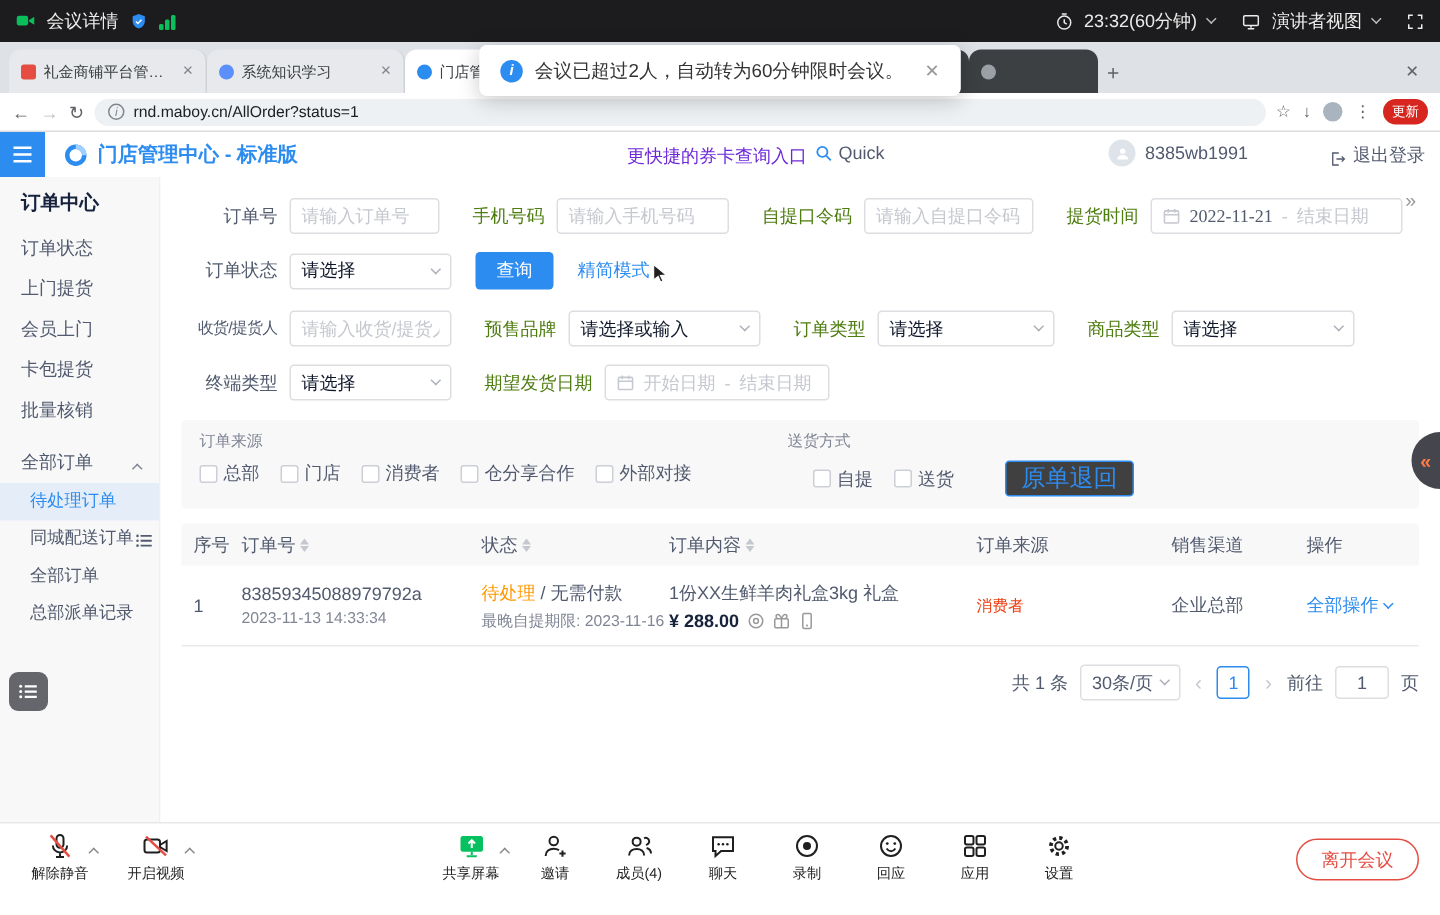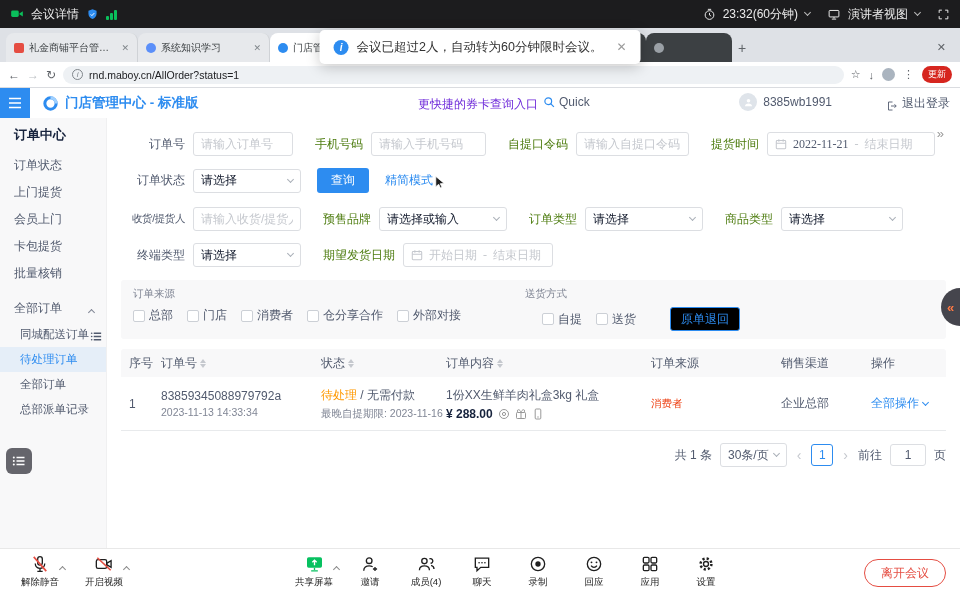--- a/index.html
+++ b/index.html
@@ -80,21 +80,21 @@
   .datebox .ph { color:#c5c8ce; }
   .btn-primary { height:25px; padding:0 14px; background:#2d8cf0; color:#fff; border:none; border-radius:3px; font-size:12px; margin-left:16px; font-family:inherit; }
   .link-blue { color:#2d8cf0; font-size:12px; margin-left:16px; position:relative; }
   .collapse-ch { position:absolute; right:16px; top:8px; color:#999; font-size:13px; }
 
   .src-panel { margin:13px 14px 0; background:#f8f8f9; border-radius:3px; padding:7px 12px 8px; display:flex; gap:64px; }
   .sp-label { font-size:10.5px; color:#808695; }
   .sp-row { display:flex; align-items:center; gap:14px; margin-top:6px; }
   .cb { display:flex; align-items:center; gap:4px; font-size:12px; color:#515a6e; }
   .cb i { width:12px; height:12px; border:1px solid #ccd0d6; border-radius:2px; background:#fff; }
-  .btn-outline { height:24px; padding:0 10px; background:#000000; border:1px solid #2d8cf0; color:#2d8cf0; border-radius:3px; font-size:12px; margin-left:20px; font-family:inherit; }
+  .btn-outline { height:24px; padding:0 10px; background:#404040; border:1px solid #2d8cf0; color:#2d8cf0; border-radius:3px; font-size:16px; margin-left:20px; font-family:inherit; }
   .sp-col2 { display:flex; flex-direction:column; }
   .sp-col2 .sp-row { align-items:center;padding-left:17px; }
 
   .tbl { margin:10px 14px 0; }
   .thead { display:flex; align-items:center; height:28px; background:#f8f8f9; font-size:12px; color:#515a6e; border-radius:3px 3px 0 0; }
   .trow { display:flex; align-items:center; min-height:54px; border-bottom:1px solid #e8eaec; font-size:12px; color:#515a6e; }
   .c1{width:40px;padding-left:8px;} .c2{width:160px;} .c3{width:125px;} .c4{width:205px;} .c5{width:130px;} .c6{width:90px;} .c7{width:70px;}
   .th { display:flex; align-items:center; gap:3px; }
   .sort { display:inline-flex; flex-direction:column; gap:1px; }
   .sort b { width:0; height:0; border-left:3px solid transparent; border-right:3px solid transparent; }
@@ -274,33 +274,33 @@
       <div class="side-head">订单中心</div>
       <div class="side-item">订单状态</div>
       <div class="side-item">上门提货</div>
       <div class="side-item">会员上门</div>
       <div class="side-item">卡包提货</div>
       <div class="side-item">批量核销</div>
       <div class="side-group">
         <span>全部订单</span>
         <span class="chev up"></span>
       </div>
+      <div class="side-sub active">
+        <span>待处理订单</span>
+      </div>
       <div class="side-sub">
         <span>同城配送订单</span>
         <span class="mini-list">
           <svg width="13" height="13" viewBox="0 0 14 14">
               <path d="M4 3.5h8M4 7h8M4 10.5h8" stroke="#515a6e" stroke-width="1.4"></path>
               <circle cx="1.8" cy="3.5" r="0.9" fill="#515a6e"></circle>
               <circle cx="1.8" cy="7" r="0.9" fill="#515a6e"></circle>
               <circle cx="1.8" cy="10.5" r="0.9" fill="#515a6e"></circle>
             </svg>
         </span>
-      </div>
-      <div class="side-sub active">
-        <span>待处理订单</span>
       </div>
       <div class="side-sub">
         <span>全部订单</span>
       </div>
       <div class="side-sub">
         <span>总部派单记录</span>
       </div>
     </aside>
 
     <main class="main">

